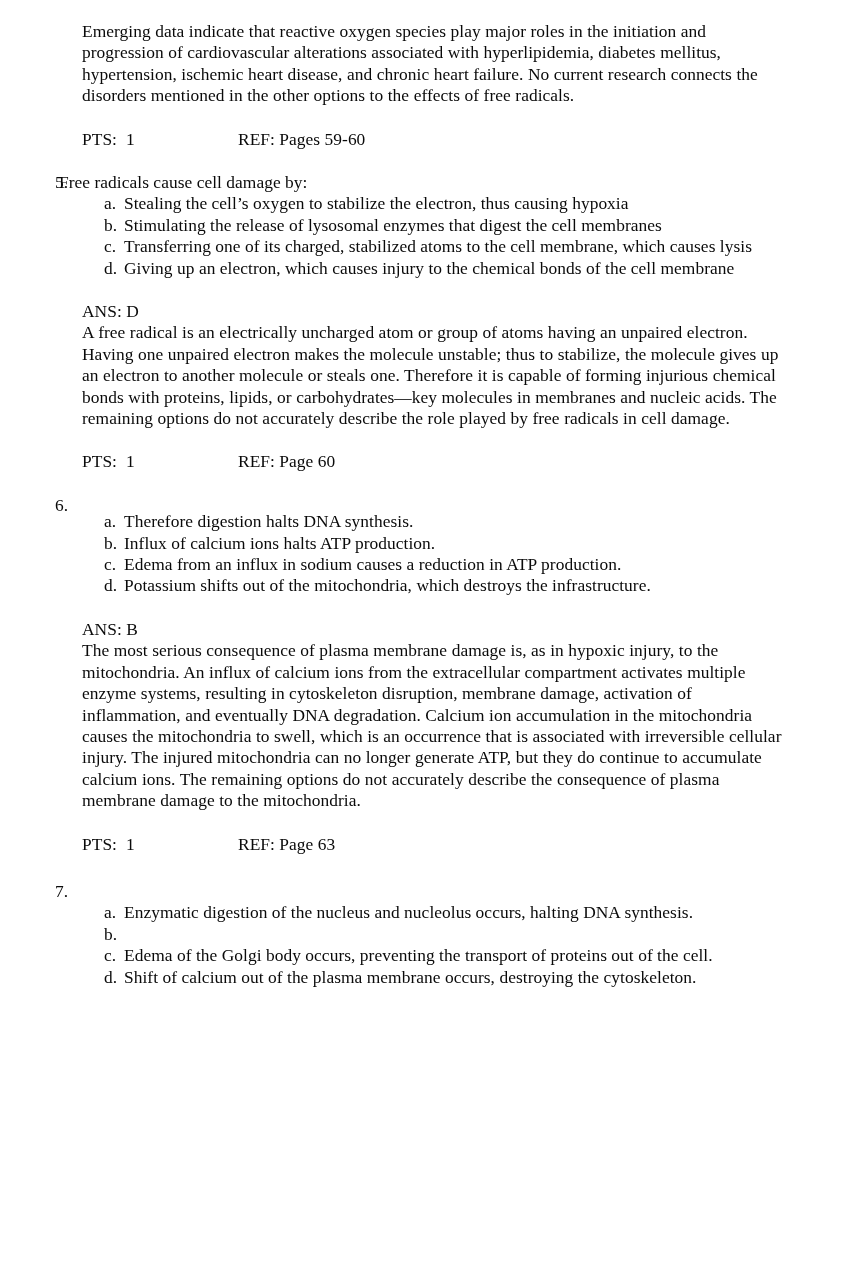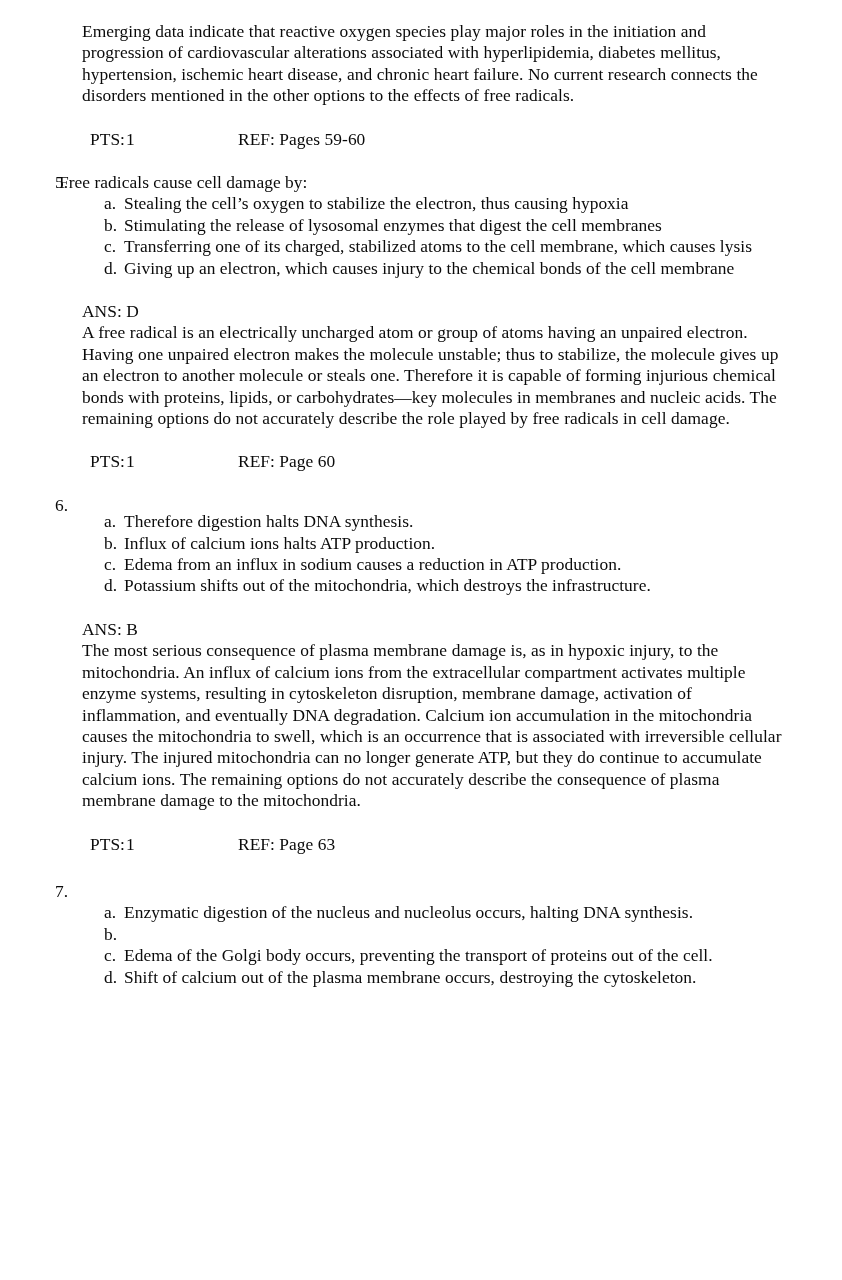--- a/index.html
+++ b/index.html
@@ -56,21 +56,21 @@
 
   
   .pts-row {
     position: relative;
     margin-left: 82px;
     height: 21.4px;
     width: 701px;
   }
   .pts-label {
     position: absolute;
-    left: 8px;
+    left: 0;
     top: 0;
     white-space: pre;
   }
   .pts-value {
     position: absolute;
     left: 44px;
     top: 0;
     white-space: pre;
   }
   .ref-text {

